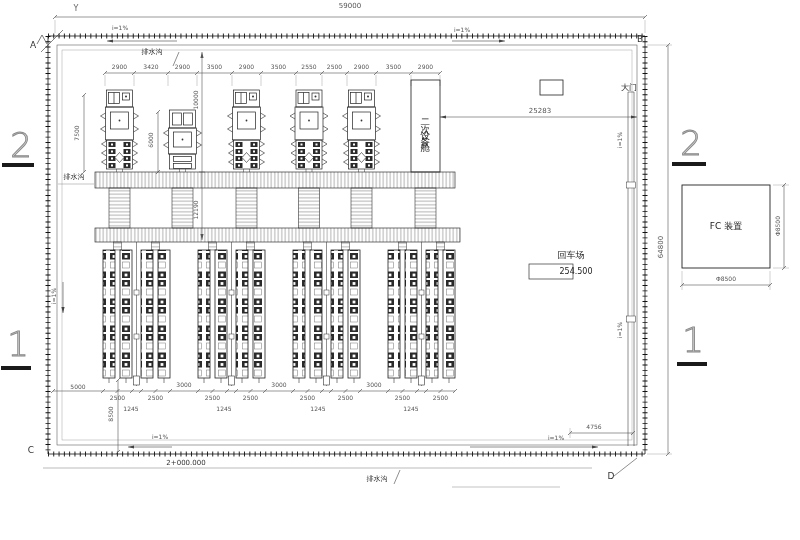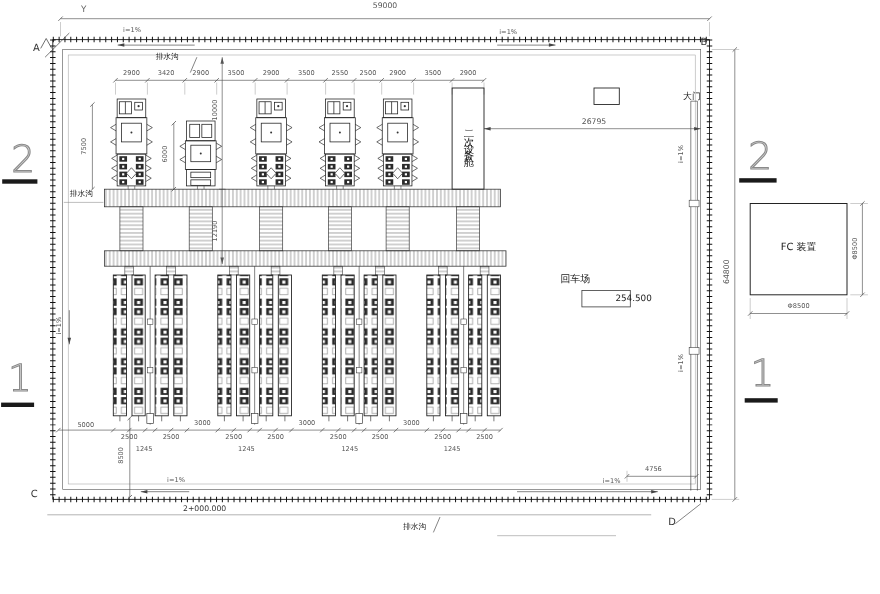--- a/index.html
+++ b/index.html
@@ -400,26 +400,26 @@
       <line x1="185.5" y1="169" x2="185.5" y2="172" stroke="#333" stroke-width="0.5"></line>
     </svg>
 
   <div class="labels">
     <span class="t s7" style="left:350px;top:6px">59000</span>
     <span class="t s8" style="left:76px;top:9px;color:#666">Y</span>
     <span class="t s9" style="left:33px;top:45px;color:#333">A</span>
     <span class="t s9" style="left:640px;top:39px;color:#333">B</span>
     <span class="t s9" style="left:31px;top:450px;color:#333">C</span>
     <span class="t s9" style="left:611px;top:476px;color:#333">D</span>
-    <span class="t s7" style="left:540px;top:111px">26795</span>
+    <span class="t s7" style="left:540px;top:111px">25283</span>
     <span class="t s7 rot" style="left:661px;top:247px">64800</span>
     <span class="t s7" style="left:186px;top:463px;color:#333">2+000.000</span>
     <span class="t s8 cjk" style="left:629px;top:88px">大门</span>
     <span class="t cjk vtext" style="left:425.5px;top:126px">二次设备舱</span>
-    <span class="t s9 cjk" style="left:523px;top:255px">回车场</span>
+    <span class="t s9 cjk" style="left:571px;top:255px">回车场</span>
     <span class="t s8" style="left:576px;top:272px;color:#222">254.500</span>
     <span class="t s9 cjk" style="left:726px;top:226px">FC 装置</span>
     <span class="t s6" style="left:726px;top:279px">Φ8500</span>
     <span class="t s6 rot" style="left:778px;top:226px">Φ8500</span>
     <span class="t s6 rot" style="left:77px;top:133px">7500</span>
     <span class="t s6 rot" style="left:151px;top:140px">6000</span>
     <span class="t s6 rot" style="left:196px;top:100px">10000</span>
     <span class="t s6 rot" style="left:196px;top:210px">12190</span>
     <span class="t s6 rot" style="left:111px;top:414px">8500</span>
     <span class="t s6" style="left:594px;top:427px">4756</span>

